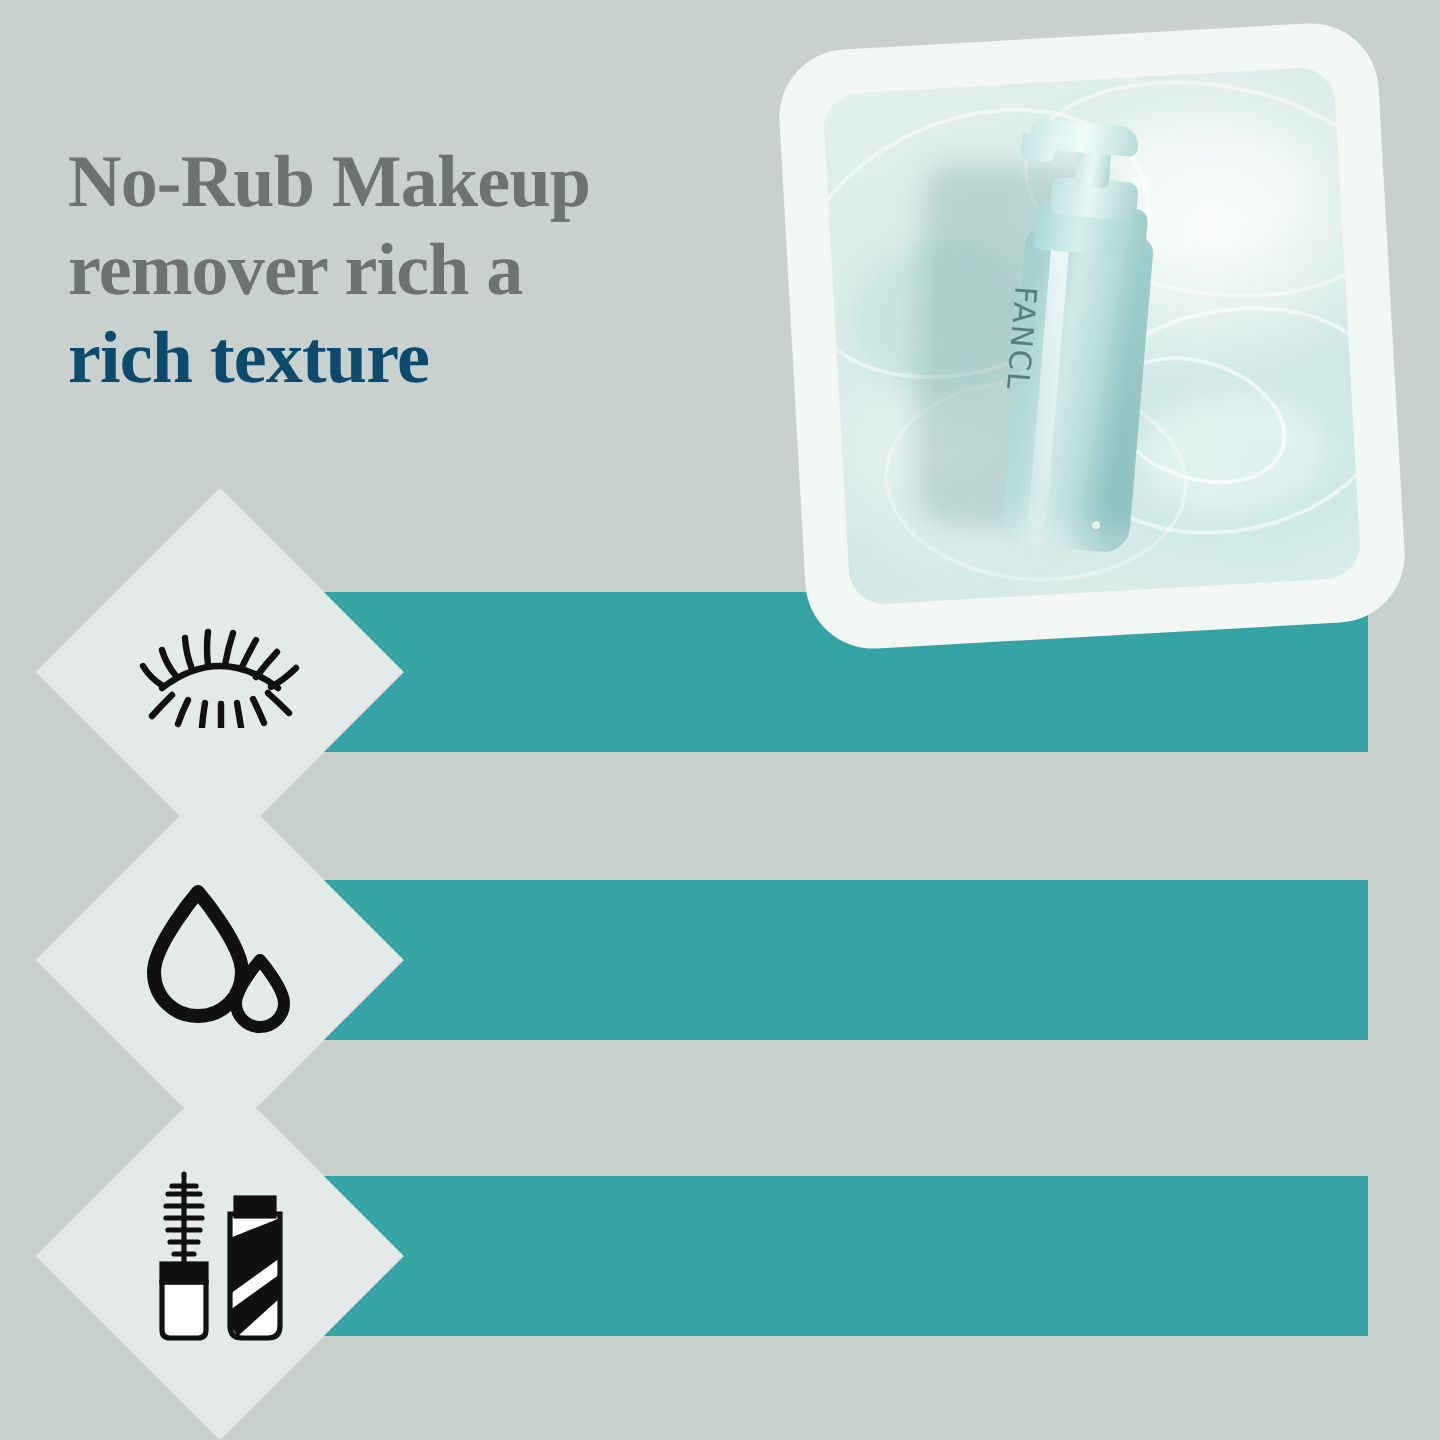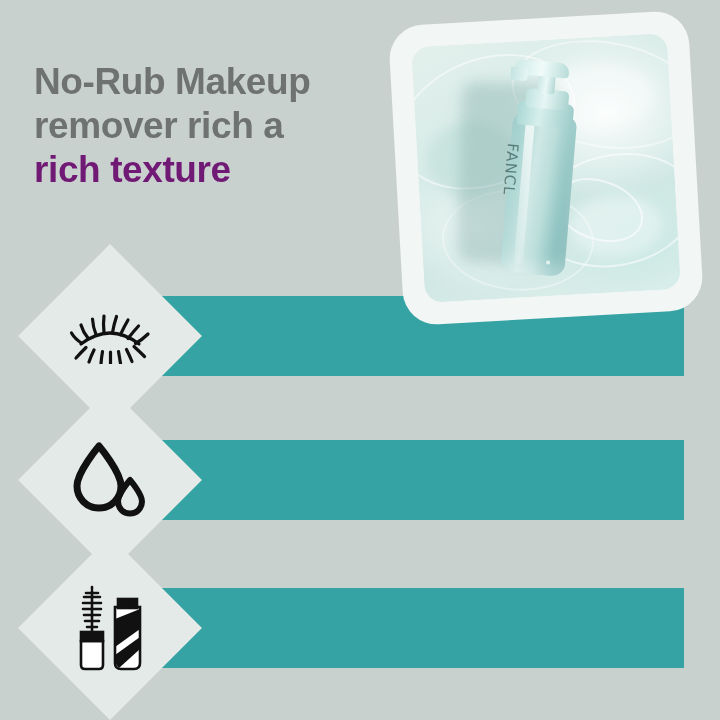--- a/index.html
+++ b/index.html
@@ -9,31 +9,31 @@
     background:#c9d1ce;
     font-family:"DejaVu Sans", sans-serif;
     overflow:hidden;
     position:relative;
   }
   #stage{position:relative;width:720px;height:720px;overflow:hidden;background:#c9d1ce;}
 
   
   .headline{
     position:absolute;
-    left:34px; top:60px;
+    left:34px; top:70px;
     width:370px;
-    font-family:Liberation Sans, sans-serif;
+    font-family:Liberation Serif, serif;
     font-weight:bold;
     font-size:37px;
     line-height:44px;
     letter-spacing:-0.4px;
     color:#6e7271;
   }
   .headline .line{display:block;white-space:nowrap;}
-  .headline .accent{color:#701a75;}
+  .headline .accent{color:#0c4a6e;}
 
   
   .photo-card{
     position:absolute;
     left:396px; top:18px;
     width:300px; height:300px;
     transform:rotate(-3.2deg);
     z-index:5;
   }
   .photo-frame{

